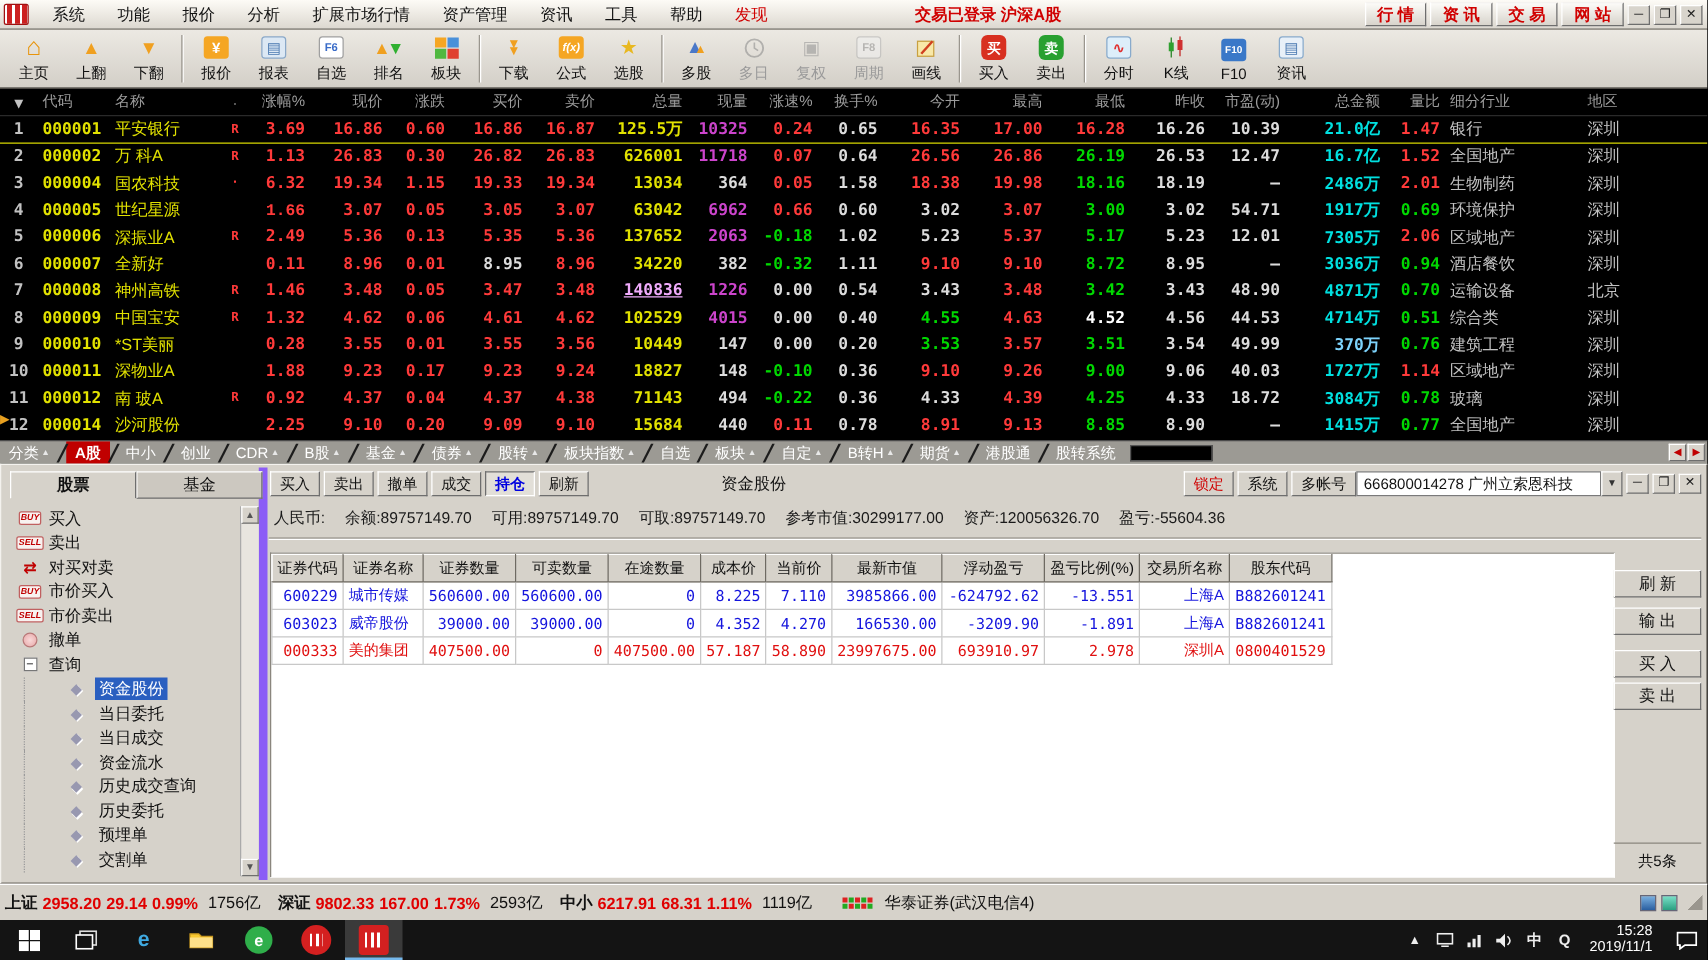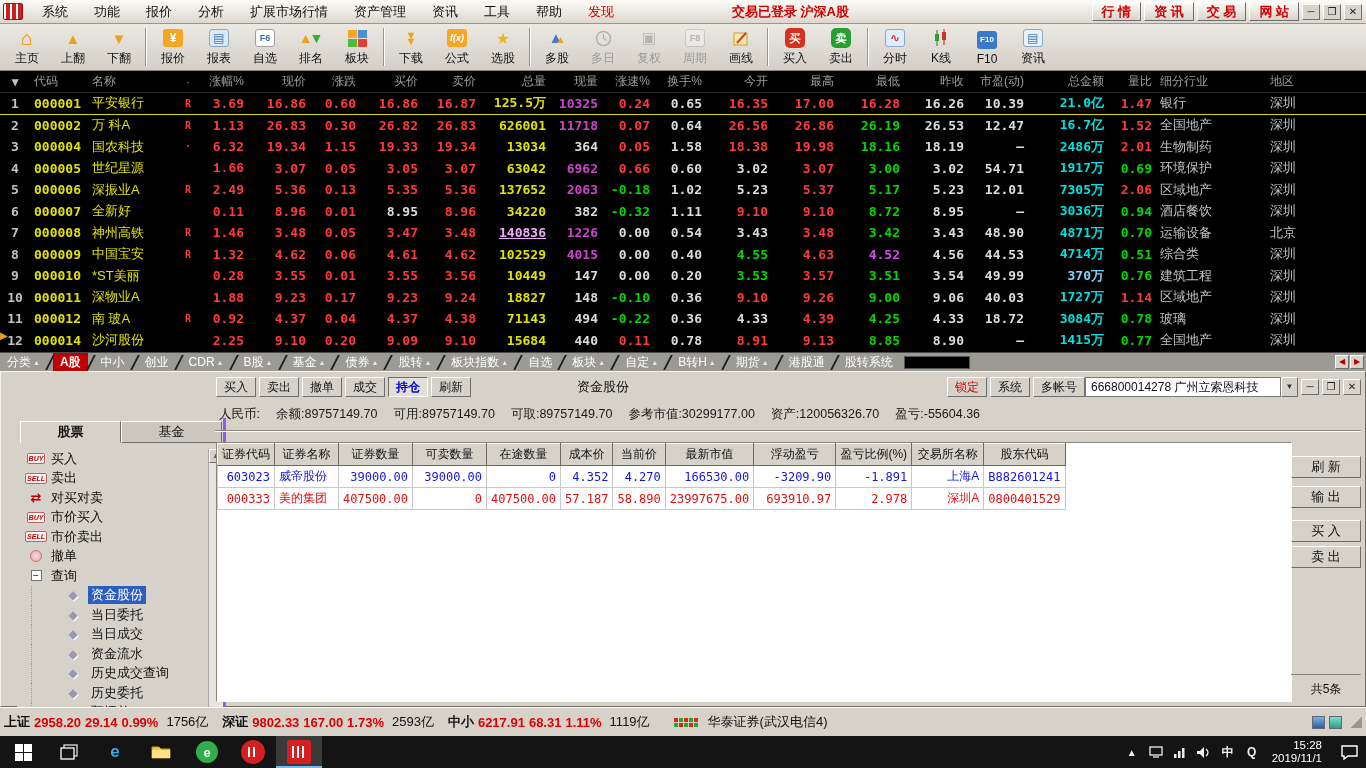--- a/index.html
+++ b/index.html
@@ -60,22 +60,22 @@
   .mtab .arr { font-size:7px; margin-left:2px; color:#e8e8e8; }
   .slash { width:2px; height:15px; background:#1c1c1c; transform:skewX(-27deg); margin:0 2px; flex:none; }
   .blackbox { width:66px; height:13px; background:#000; border:1px solid #555; margin-left:4px; }
   .tabscroll { margin-left:auto; margin-right:2px; display:flex; }
   .tabscroll span { width:14px; height:14px; background:#d8d4cc; border:1px solid; border-color:#fff #6e6e6e #6e6e6e #fff;
     font-size:8px; color:#c00000; text-align:center; line-height:12px; margin-left:1px; }
 
   
   #tradewin { left:0; top:371px; width:1366px; height:336px; background:#d6d2ca;
     border:1px solid; border-color:#f4f2ee #6e6a62 #6e6a62 #f4f2ee; }
-  #sidebar { left:16px; top:2px; width:209px; height:330px; background:#d6d2ca;
-    border-right:3px solid #8b5cf6;margin-top:44px; }
+  #sidebar { left:4px; top:2px; width:209px; height:330px; background:#d6d2ca;
+    border-right:7px solid #8b5cf6; }
   .sidetab { position:absolute; top:3px; height:22px; width:101px; text-align:center; font-size:13px;
     line-height:20px; color:#111; background:#d6d2ca; border:1px solid; border-color:#fff #6e6e6e #6e6e6e #fff; }
   #sideitems { position:absolute; left:0; top:31px; width:192px; }
   .sitem { height:19.5px; display:flex; align-items:center; font-size:13px; color:#111; padding-left:8px; }
   .sitem .sic { width:22px; display:flex; justify-content:center; margin-right:4px; flex:none; }
   .schild { padding-left:30px; border-left:1px dotted #9a9a9a; margin-left:14px; }
   .schild .lbl { padding:0 3px; }
   .schild.sel .lbl { background:#2a5fc0; color:#fff; }
   .sbadge { font-size:7px; font-weight:bold; color:#c00000; border:1px solid #c06060; border-radius:2px;
     background:#f8f2f0; padding:0 1px; line-height:9px; }
@@ -534,21 +534,21 @@
           <span class="qc" style="width: 62px; text-align: right; color: rgb(255, 58, 58);">4.62</span>
           <span class="qc" style="width: 50px; text-align: right; color: rgb(255, 58, 58);">0.06</span>
           <span class="qc" style="width: 62px; text-align: right; color: rgb(255, 58, 58);">4.61</span>
           <span class="qc" style="width: 58px; text-align: right; color: rgb(255, 58, 58);">4.62</span>
           <span class="qc" style="width: 70px; text-align: right; color: rgb(226, 226, 0);">102529</span>
           <span class="qc" style="width: 52px; text-align: right; color: rgb(204, 68, 204);">4015</span>
           <span class="qc" style="width: 52px; text-align: right; color: rgb(220, 220, 220);">0.00</span>
           <span class="qc" style="width: 52px; text-align: right; color: rgb(220, 220, 220);">0.40</span>
           <span class="qc" style="width: 66px; text-align: right; color: rgb(0, 216, 0);">4.55</span>
           <span class="qc" style="width: 66px; text-align: right; color: rgb(255, 58, 58);">4.63</span>
-          <span class="qc" style="width: 66px; text-align: right; color: #d946ef;">4.52</span>
+          <span class="qc" style="width: 66px; text-align: right; color: #ffffff;">4.52</span>
           <span class="qc" style="width: 64px; text-align: right; color: rgb(220, 220, 220);">4.56</span>
           <span class="qc" style="width: 60px; text-align: right; color: rgb(220, 220, 220);">44.53</span>
           <span class="qc" style="width: 80px; text-align: right; color: rgb(0, 224, 224);">4714万</span>
           <span class="qc" style="width: 48px; text-align: right; color: rgb(0, 216, 0);">0.51</span>
           <span class="qc cjk" style="width: 110px; text-align: left; color: rgb(194, 194, 194);">综合类</span>
           <span class="qc cjk" style="width: 100px; text-align: left; color: rgb(194, 194, 194);">深圳</span>
         </div>
         <div class="qrow">
           <span class="qc" style="width: 30px; text-align: center; color: rgb(194, 194, 194);">9</span>
           <span class="qc" style="width: 58px; text-align: left; color: rgb(226, 226, 0);">000010</span>
@@ -831,20 +831,34 @@
                 <th style="width: 50px;">成本价</th>
                 <th style="width: 52px;">当前价</th>
                 <th style="width: 88px;">最新市值</th>
                 <th style="width: 82px;">浮动盈亏</th>
                 <th style="width: 76px;">盈亏比例(%)</th>
                 <th style="width: 72px;">交易所名称</th>
                 <th style="width: 74px;">股东代码</th>
               </tr>
             </thead>
           <tbody id="holdbody">
+              <tr class="blue">
+                <td style="text-align: right;">600229</td>
+                <td class="cjk" style="text-align: left;">城市传媒</td>
+                <td style="text-align: right;">560600.00</td>
+                <td style="text-align: right;">560600.00</td>
+                <td style="text-align: right;">0</td>
+                <td style="text-align: right;">8.225</td>
+                <td style="text-align: right;">7.110</td>
+                <td style="text-align: right;">3985866.00</td>
+                <td style="text-align: right;">-624792.62</td>
+                <td style="text-align: right;">-13.551</td>
+                <td class="cjk" style="text-align: right;">上海A</td>
+                <td style="text-align: left;">B882601241</td>
+              </tr>
               <tr class="blue">
                 <td style="text-align: right;">603023</td>
                 <td class="cjk" style="text-align: left;">威帝股份</td>
                 <td style="text-align: right;">39000.00</td>
                 <td style="text-align: right;">39000.00</td>
                 <td style="text-align: right;">0</td>
                 <td style="text-align: right;">4.352</td>
                 <td style="text-align: right;">4.270</td>
                 <td style="text-align: right;">166530.00</td>
                 <td style="text-align: right;">-3209.90</td>

